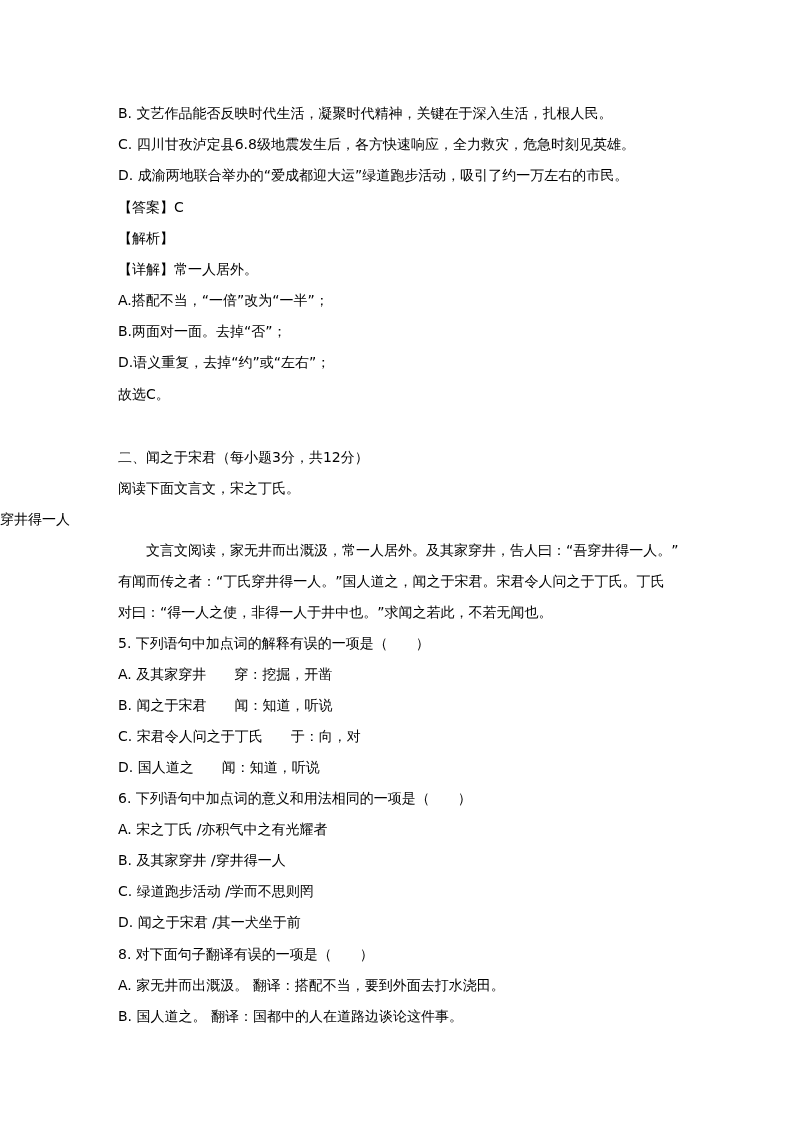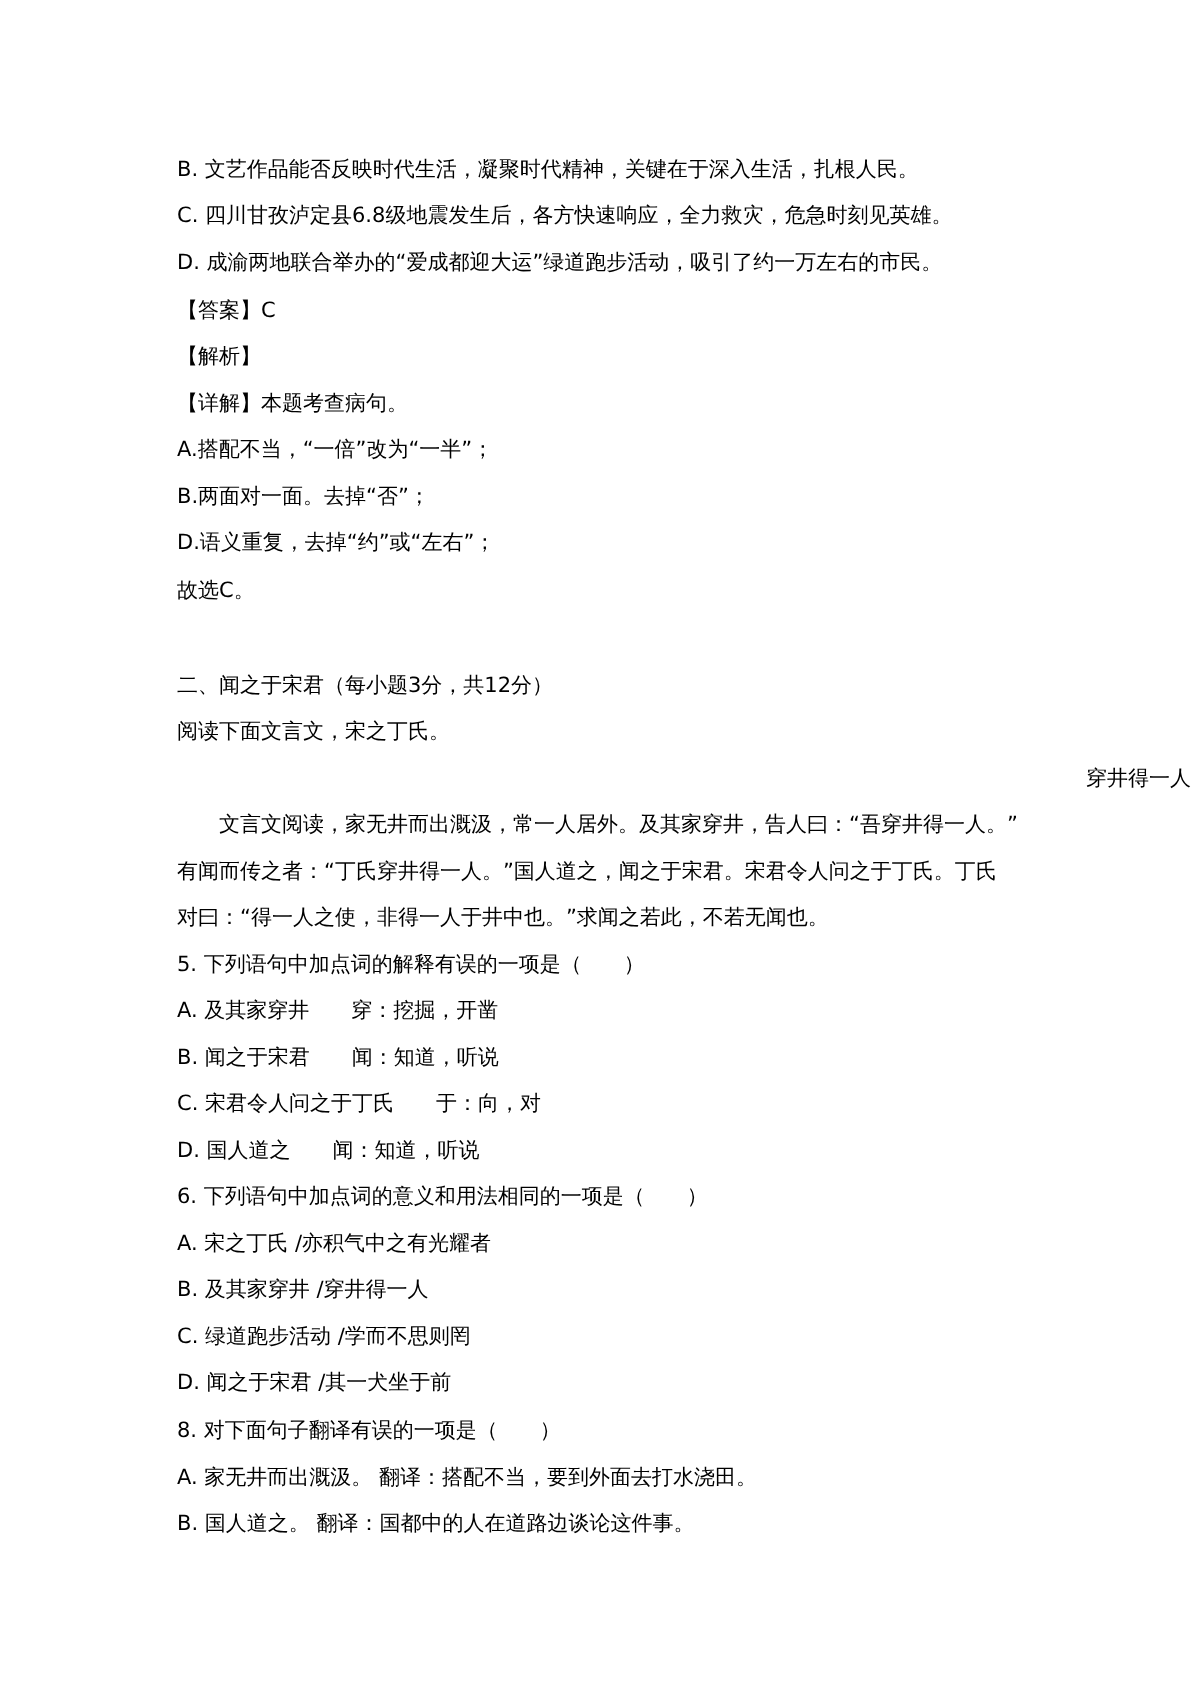--- a/index.html
+++ b/index.html
@@ -1,32 +1,32 @@
 <!DOCTYPE html>
 <html><head>
   <meta charset="utf-8">
   <style>
     html, body { margin: 0; padding: 0; background: #ffffff; }
     body { width: 794px; height: 1123px; position: relative; overflow: hidden;
            font-family: "DejaVu Sans", "Liberation Sans", sans-serif; color: #000; }
     .line { position: absolute; left: 118px; font-size: 14px; line-height: 20px; white-space: nowrap; }
-    .center { left: 0; width: 794px; text-align: right; }
+    .center { left: 0; width: 794px; text-align: left; }
     .indent { text-indent: 28px; }
   </style>
 </head>
 <body>
 
 <div>
   <div class="line" style="top:103px">B. 文艺作品能否反映时代生活，凝聚时代精神，关键在于深入生活，扎根人民。</div>
   <div class="line" style="top:134px">C. 四川甘孜泸定县6.8级地震发生后，各方快速响应，全力救灾，危急时刻见英雄。</div>
   <div class="line" style="top:165px">D. 成渝两地联合举办的“爱成都迎大运”绿道跑步活动，吸引了约一万左右的市民。</div>
 
   <div class="line" style="top:197px">【答案】C</div>
   <div class="line" style="top:228px">【解析】</div>
-  <div class="line" style="top:259px">【详解】本题考查病句。</div>
+  <div class="line" style="top:259px">【详解】常一人居外。</div>
   <div class="line" style="top:290px">A.搭配不当，“一倍”改为“一半”；</div>
   <div class="line" style="top:321px">B.两面对一面。去掉“否”；</div>
   <div class="line" style="top:352px">D.语义重复，去掉“约”或“左右”；</div>
   <div class="line" style="top:384px">故选C。</div>
 
   <div class="line" style="top:447px">二、闻之于宋君（每小题3分，共12分）</div>
   <div class="line" style="top:478px">阅读下面文言文，宋之丁氏。</div>
   <div class="line center" style="top:509px">穿井得一人</div>
   <div class="line indent" style="top:540px">文言文阅读，家无井而出溉汲，常一人居外。及其家穿井，告人曰：“吾穿井得一人。”</div>
   <div class="line" style="top:571px">有闻而传之者：“丁氏穿井得一人。”国人道之，闻之于宋君。宋君令人问之于丁氏。丁氏</div>

